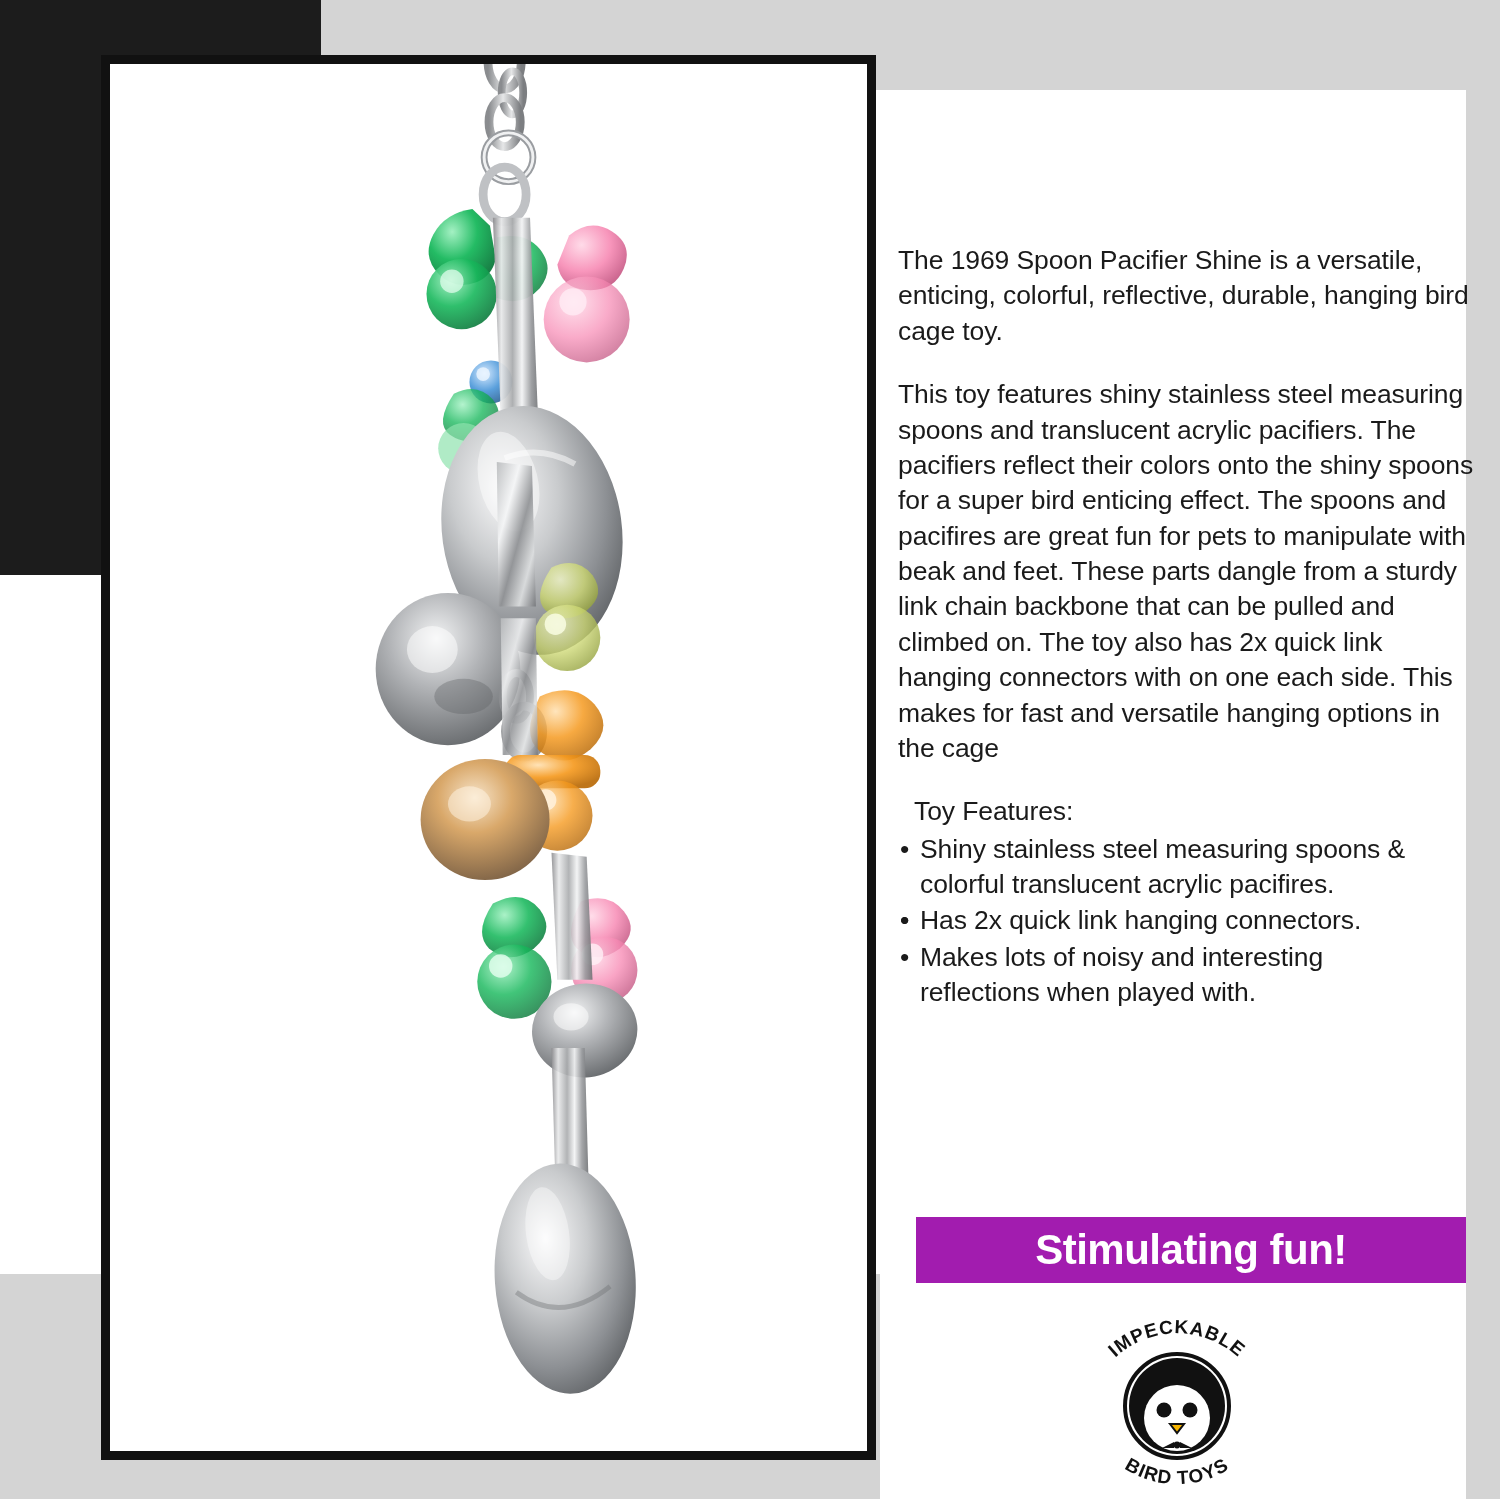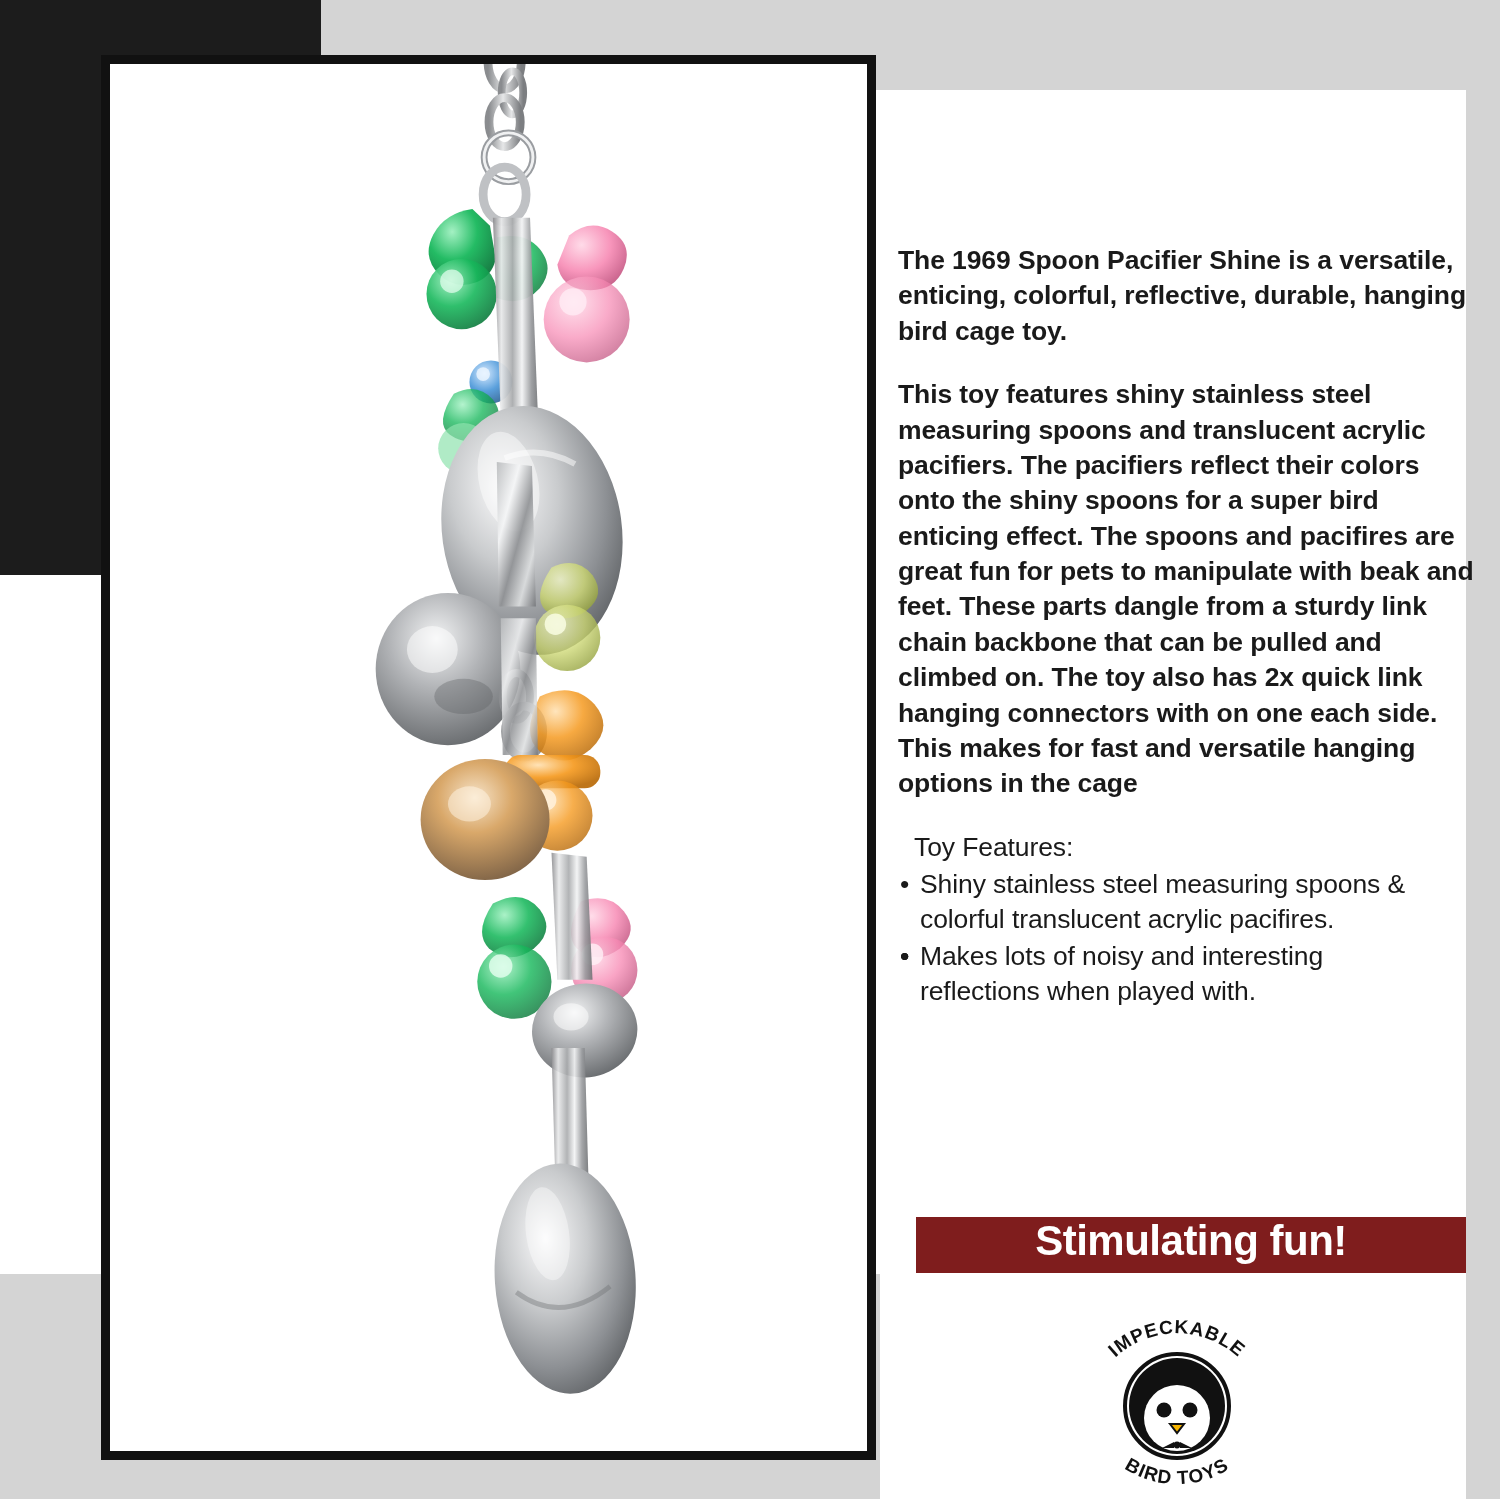--- a/index.html
+++ b/index.html
@@ -89,21 +89,20 @@
     top: 243px;
     width: 580px;
     color: #1a1a1a;
     font-size: 26.5px;
     line-height: 1.335;
     letter-spacing: -0.1px;
   }
   .para {
     margin: 0 0 28px 0;
     white-space: pre-line;
-    font-weight: bold;
   }
   .para:last-child { margin-bottom: 0; }
   .features-title {
     margin: 0 0 2px 16px;
   }
   .feature-list {
     list-style: none;
     margin: 0;
     padding: 0;
   }
@@ -116,24 +115,24 @@
   .feature-list li .bullet {
     position: absolute;
     left: 2px;
     top: 0;
   }
 
   
   .banner {
     position: absolute;
     left: 916px; top: 1217px;
-    width: 550px; height: 56px;
-    background: #7f1d1d;
+    width: 550px; height: 66px;
+    background: #a21caf;
     display: flex;
-    align-items: flex-start;
+    align-items: center;
     justify-content: center;
   }
   .banner-text {
     color: #ffffff;
     font-size: 42px;
     font-weight: bold;
     letter-spacing: -0.5px;
     font-family: "Liberation Sans", sans-serif;
   }
 
@@ -332,21 +331,21 @@
 </div>
 
 <div class="text-col">
   <p class="para">The 1969 Spoon Pacifier Shine is a versatile, enticing, colorful, reflective, durable, hanging bird cage toy.</p>
   <p class="para">This toy features shiny stainless steel measuring spoons and translucent acrylic pacifiers. The pacifiers reflect their colors onto the shiny spoons for a super bird enticing effect. The spoons and pacifires are great fun for pets to manipulate with beak and feet. These parts dangle from a sturdy link chain backbone that can be pulled and climbed on. The toy also has 2x quick link hanging connectors with on one each side. This makes for fast and versatile hanging options in the cage</p>
   <p class="features-title">Toy Features:</p>
   <ul class="feature-list">
     <li><span class="bullet">•</span><span>Shiny stainless steel measuring spoons &amp;
  colorful translucent acrylic pacifires.</span></li>
     <li><span class="bullet">•</span></li>
-    <li><span class="bullet">•</span></li>
+    <li><span class="bullet">•</span><span>Has 2x quick link hanging connectors.</span></li>
     <li><span class="bullet">•</span><span>Makes lots of noisy and interesting
  reflections when played with.</span></li>
   </ul>
 </div>
 
 <div class="banner">
   <span class="banner-text">Stimulating fun!</span>
 </div>
 
 <div class="logo-wrap">

